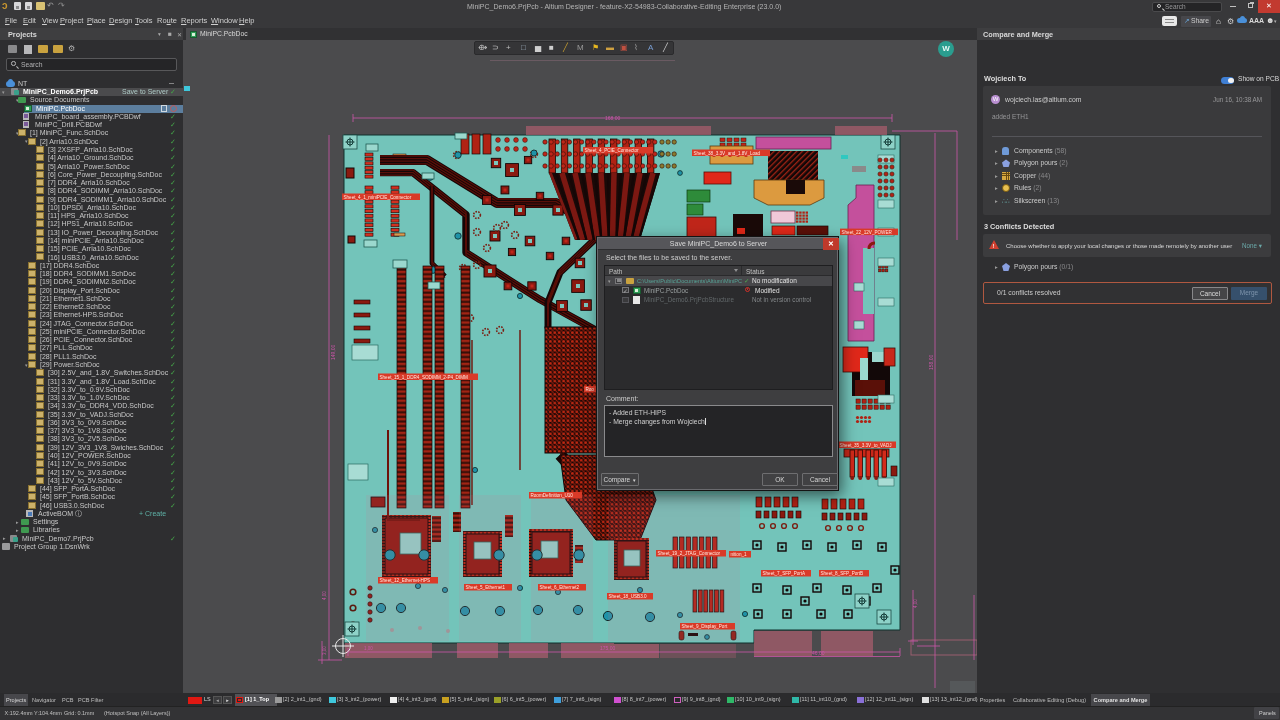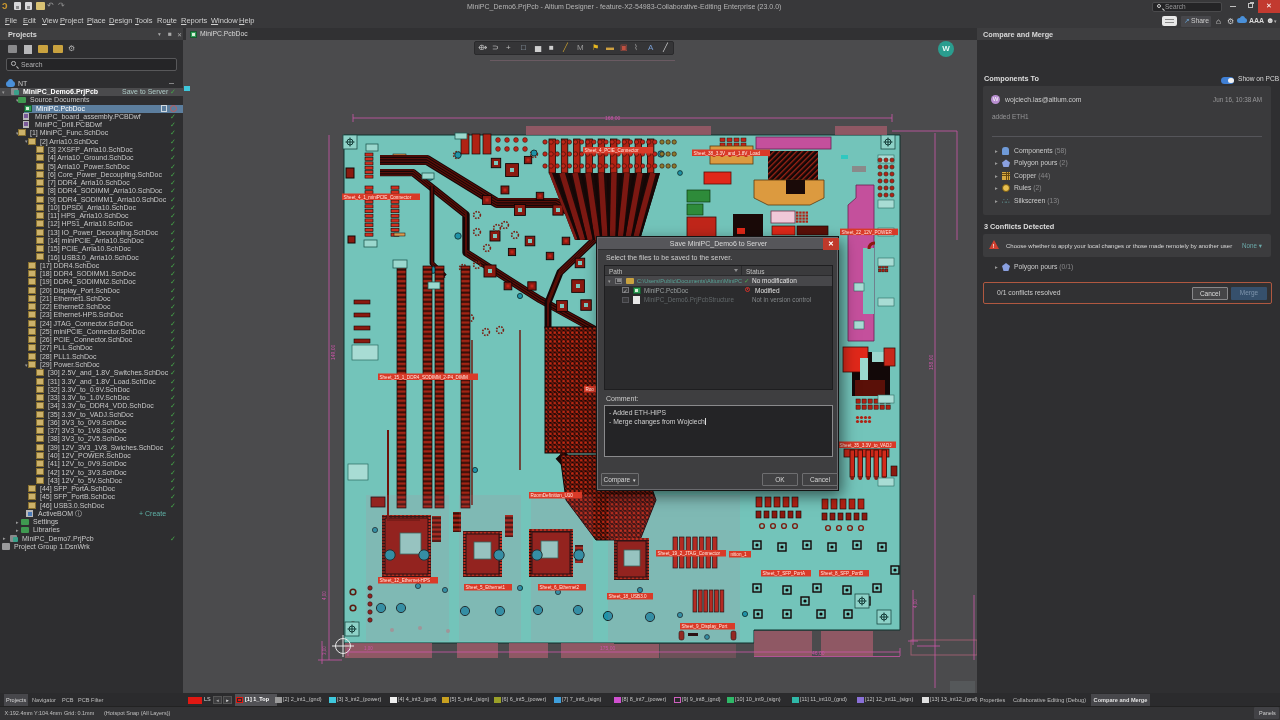--- a/index.html
+++ b/index.html
@@ -933,21 +933,21 @@
       <span class="abs" style="left:13px;top:536.65px;width:5px;height:5px;background:#3aa08a;border-radius:1px"></span>
 <div class="row" style="left:22px;top:534.6px;font-weight:normal;color:#c8c8c8">MiniPC_Demo7.PrjPcb</div>
 <span class="chk" style="left:170px;top:534.6px">✓</span>
 <span class="abs" style="left:2px;top:542.92px;width:8px;height:7px;background:#9a9a9c;border-radius:1px"></span>
 <div class="row" style="left:14px;top:542.9px;font-weight:normal;color:#c8c8c8">Project Group 1.DsnWrk</div>
 </div>
 </div>
 <div id="rightpanel" class="abs"></div>
 
 <div class="abs" style="left:983px;top:86px;width:288px;height:129px;background:#3a3a3c;border-radius:2px"></div>
-<div class="abs" style="left:984px;top:74px;font-size:7.3px;font-weight:bold;color:#dedede">Components To</div>
+<div class="abs" style="left:984px;top:74px;font-size:7.3px;font-weight:bold;color:#dedede">Wojciech To</div>
 <div class="abs" style="left:1221px;top:77px;width:13px;height:7px;background:#3f7fd4;border-radius:4px"></div>
 <div class="abs" style="left:1228px;top:77.8px;width:5.5px;height:5.5px;background:#f0f0f0;border-radius:50%"></div>
 <div class="abs" style="left:1238px;top:75px;font-size:6.6px;color:#d8d8d8">Show on PCB</div>
 <div class="abs" style="left:991px;top:95px;width:9px;height:9px;background:#b98fd1;border-radius:50%;color:#fff;font-size:6px;text-align:center;line-height:9px">W</div>
 <div class="abs" style="left:1005px;top:96px;font-size:6.8px;color:#cccccc">wojciech.las@altium.com</div>
 <div class="abs" style="left:1213px;top:96px;font-size:6.3px;color:#98989a">Jun 16, 10:38 AM</div>
 <div class="abs" style="left:992px;top:113px;font-size:6.5px;color:#98989a">added ETH1</div>
 <div class="abs" style="left:992px;top:136px;width:270px;height:1px;background:#55555a"></div>
 <div class="abs" style="left:984px;top:222px;font-size:7.3px;font-weight:bold;color:#dedede">3 Conflicts Detected</div>
 <div class="abs" style="left:983px;top:234px;width:288px;height:23px;background:#3c3c3e;border-radius:2px"></div>

